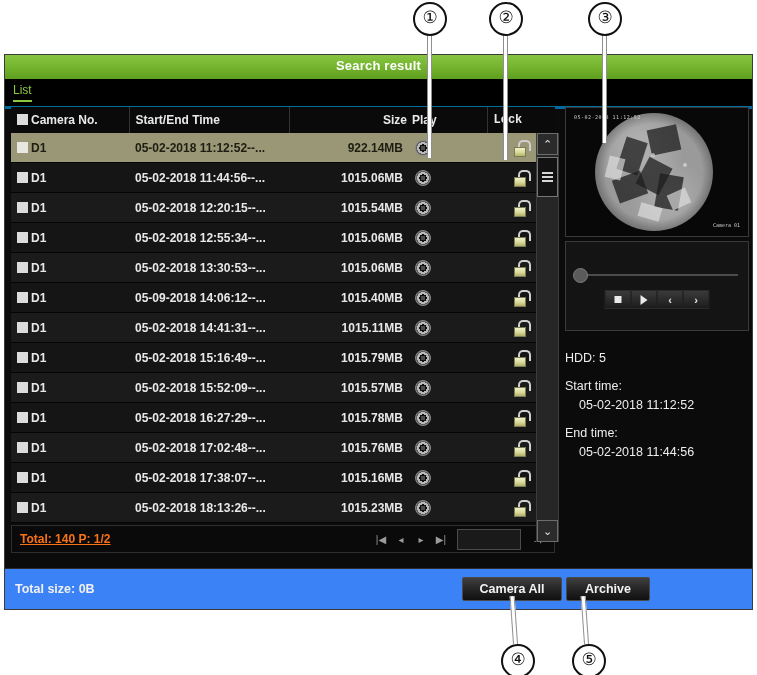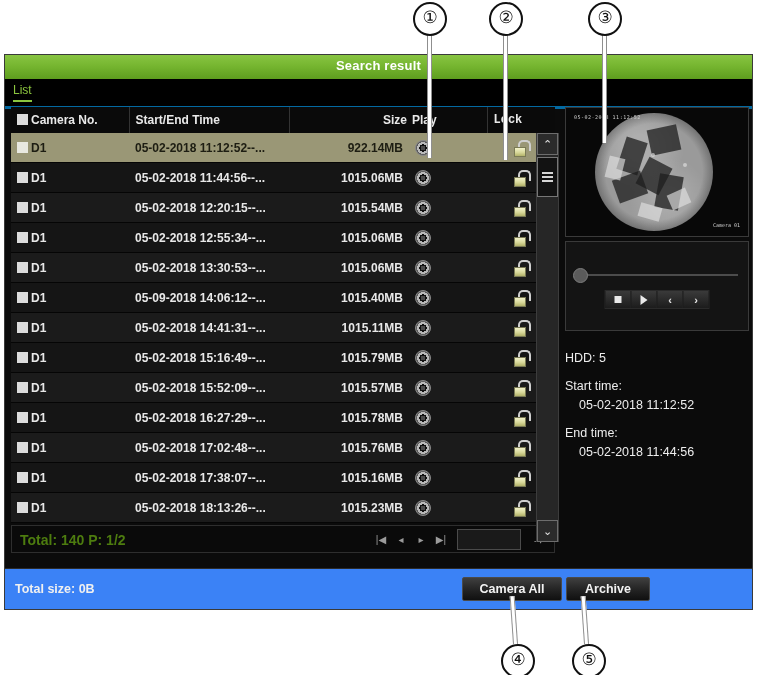--- a/index.html
+++ b/index.html
@@ -190,23 +190,24 @@
     margin-top: 2px;
     height: 28px;
     background: #0a0a0a;
     border: 1px solid #2e2e2e;
     position: relative;
     box-sizing: border-box;
   }
   .total-text {
     position: absolute;
     left: 8px; top: 6px;
-    color: #4d7c0f;
-    font-size: 14px;
+    color: #f97316;
+    font-size: 12px;
     font-weight: bold;
+    text-decoration: underline;
   }
   .pager {
     position: absolute;
     right: 6px; top: 0;
     height: 26px;
     display: flex;
     align-items: center;
     gap: 2px;
   }
   .pgbtn {

